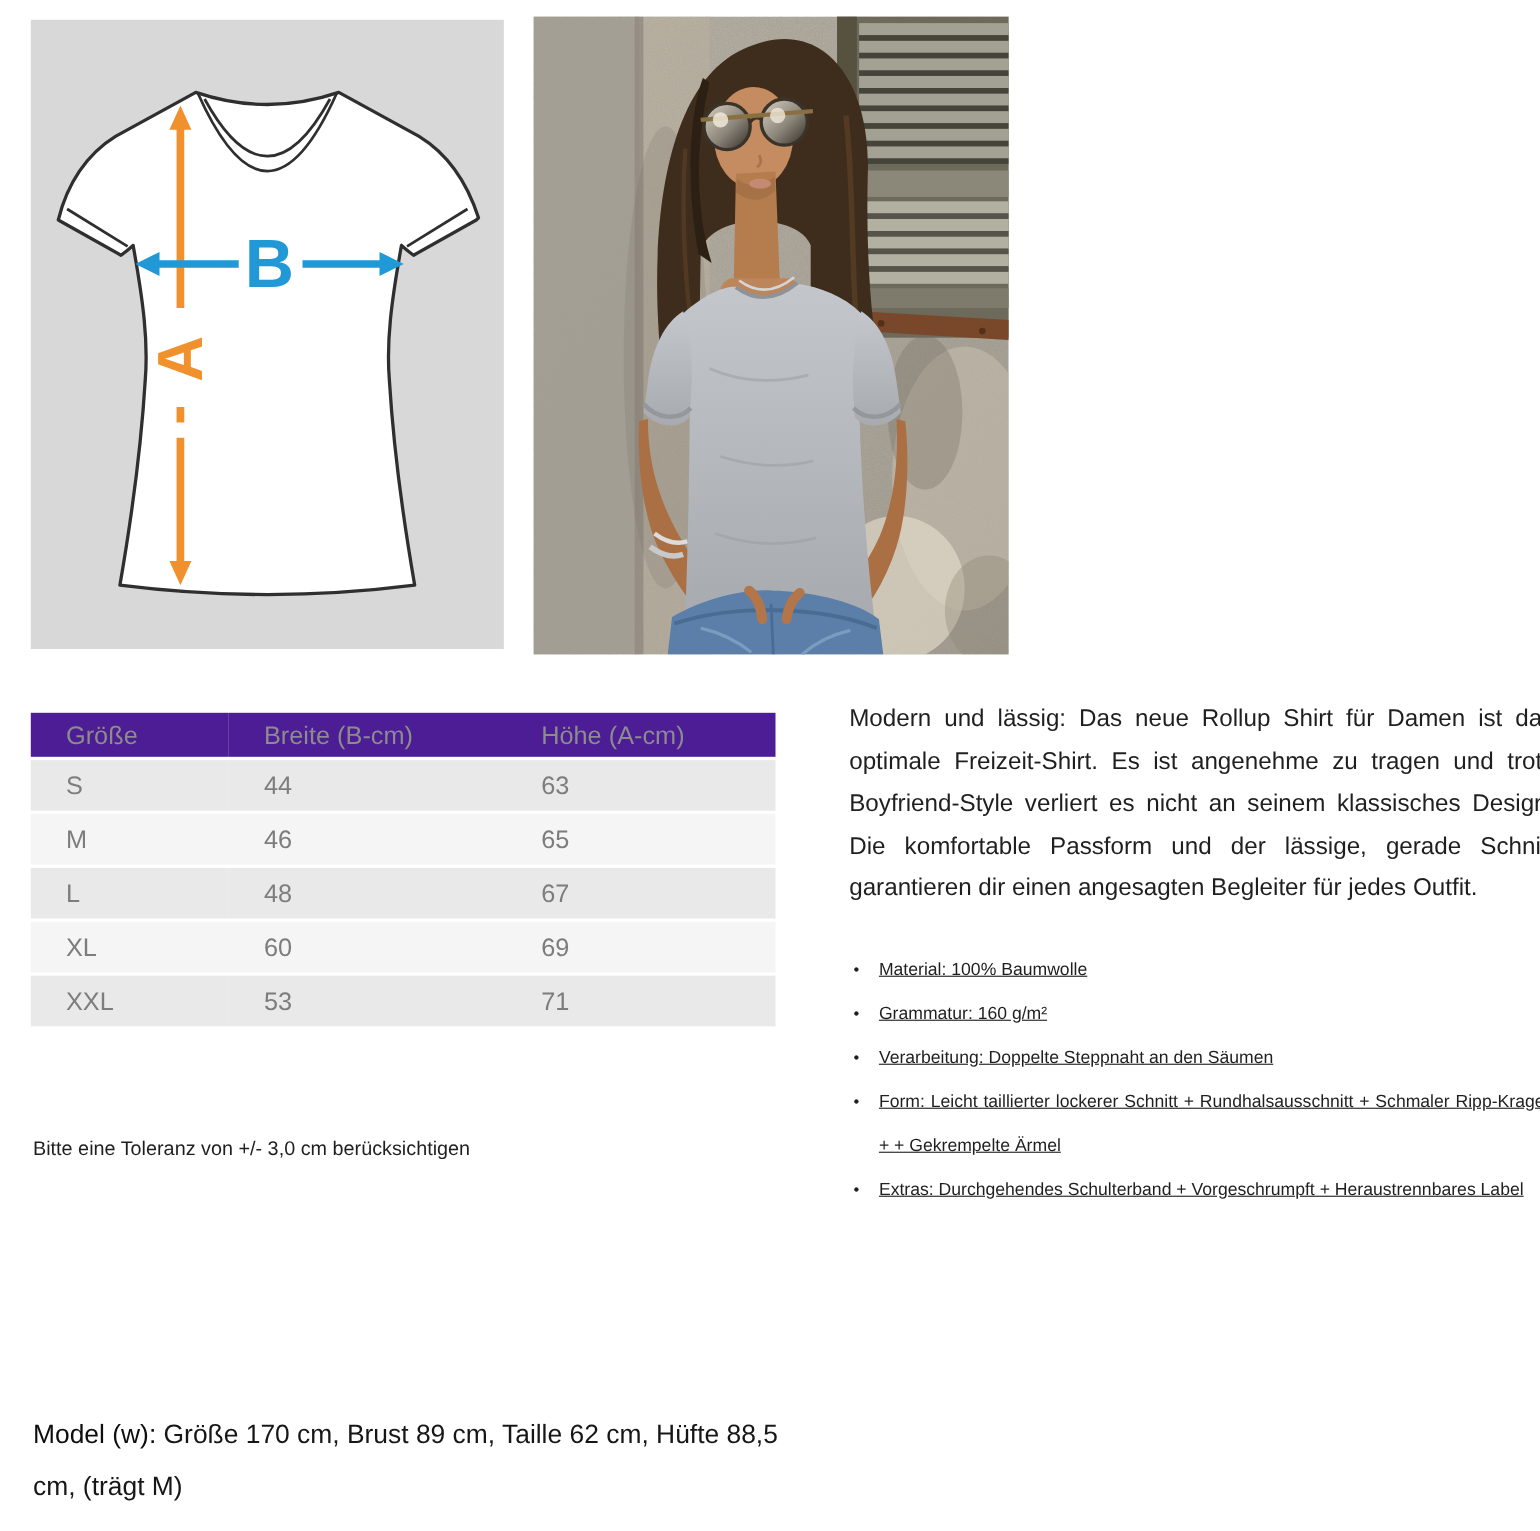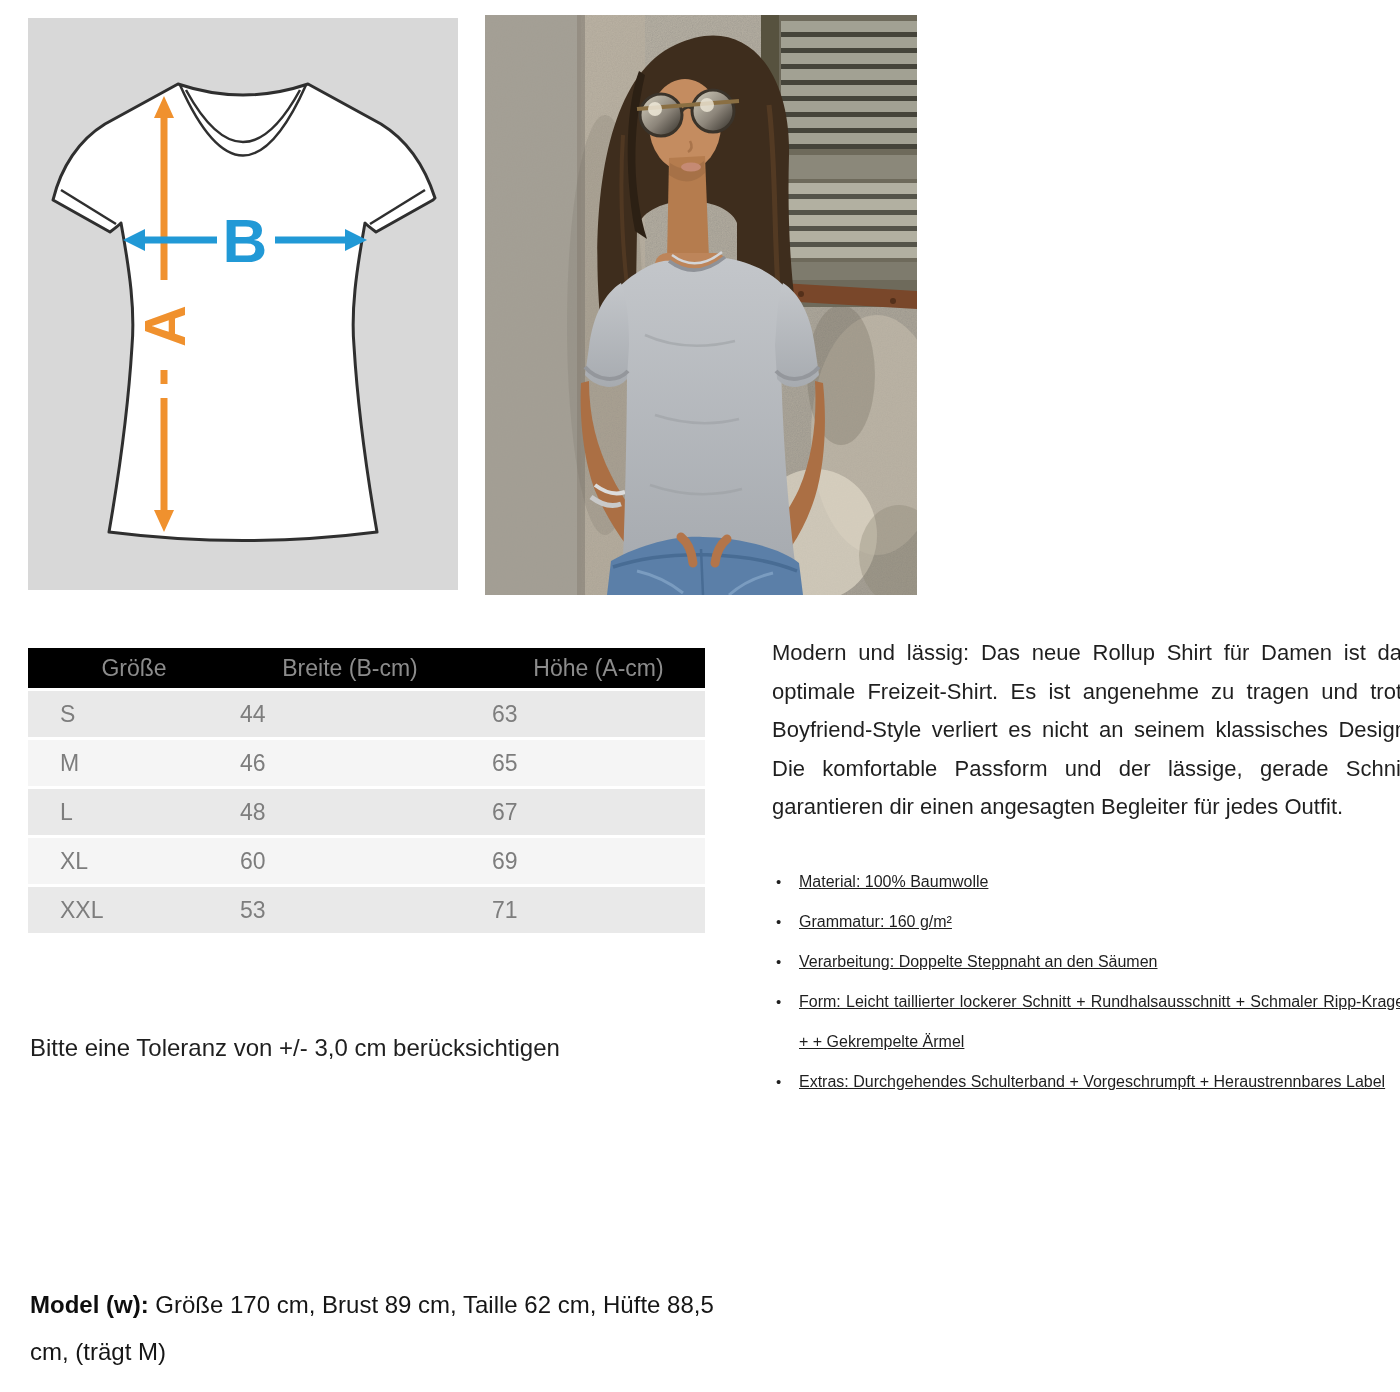--- a/index.html
+++ b/index.html
@@ -19,48 +19,48 @@
   
   table.size-table{
     position:absolute;left:28px;top:645px;width:677px;
     border-collapse:separate;border-spacing:0 3px;
     font-size:23px;
   }
   .size-table col.c1{width:180px}
   .size-table col.c2{width:252px}
   .size-table col.c3{width:245px}
   .size-table th{
-    height:40px;padding:0 0 0 32px;text-align:center;font-weight:normal;
-    background:#000000;color:#8c8c8c;
+    height:40px;padding:0 0 0 32px;text-align:left;font-weight:normal;
+    background:#4c1d95;color:#8c8c8c;
   }
   .size-table td{
     height:46px;padding:0 0 0 32px;text-align:left;
     color:#7d7d7d;
   }
   .size-table tbody tr:nth-child(odd) td{background:#e9e9e9;}
   .size-table tbody tr:nth-child(even) td{background:#f5f5f5;}
 
   
-  .tolerance{position:absolute;left:30px;top:1034px;width:660px;font-size:24px;color:#1f1f1f;}
+  .tolerance{position:absolute;left:30px;top:1034px;width:660px;font-size:18px;color:#1f1f1f;}
 
   
   .right-col{position:absolute;left:772px;top:634px;width:641px;}
   .intro{
     margin:0;font-size:22px;line-height:38.5px;text-align:justify;
     hyphens:manual;color:#1f1f1f;
   }
   ul.specs{list-style:none;margin:35px 0 0 0;padding:0;font-size:16px;line-height:40px;color:#1f1f1f;text-decoration:underline;}
   ul.specs li{position:relative;padding-left:27px;text-align:justify;hyphens:manual;}
   ul.specs li::before{
     content:"\2022";position:absolute;left:4px;top:0;font-size:15px;line-height:40px;color:#1f1f1f;
   }
 
   
   .model-info{position:absolute;left:30px;top:1281px;width:705px;font-size:24px;line-height:47px;color:#161616;}
-  .model-label{font-weight:bold;color:#0e0e0e;}
+  .model-label{font-weight:normal;color:#0e0e0e;}
 </style>
 </head>
 <body>
 
 <div class="diagram-panel">
   <svg viewBox="0 0 430 572">
 
     <path d="M150 66 Q215 88 280 66 L353 106 C379 122 397 149 407 180 L405 182 L348 214
          C344 211 340 208 337 205 C328 255 323 292 326 328 C330 394 340 462 349 514
          Q215 531 81 514 C90 462 100 394 104 328 C107 292 102 255 93 205

